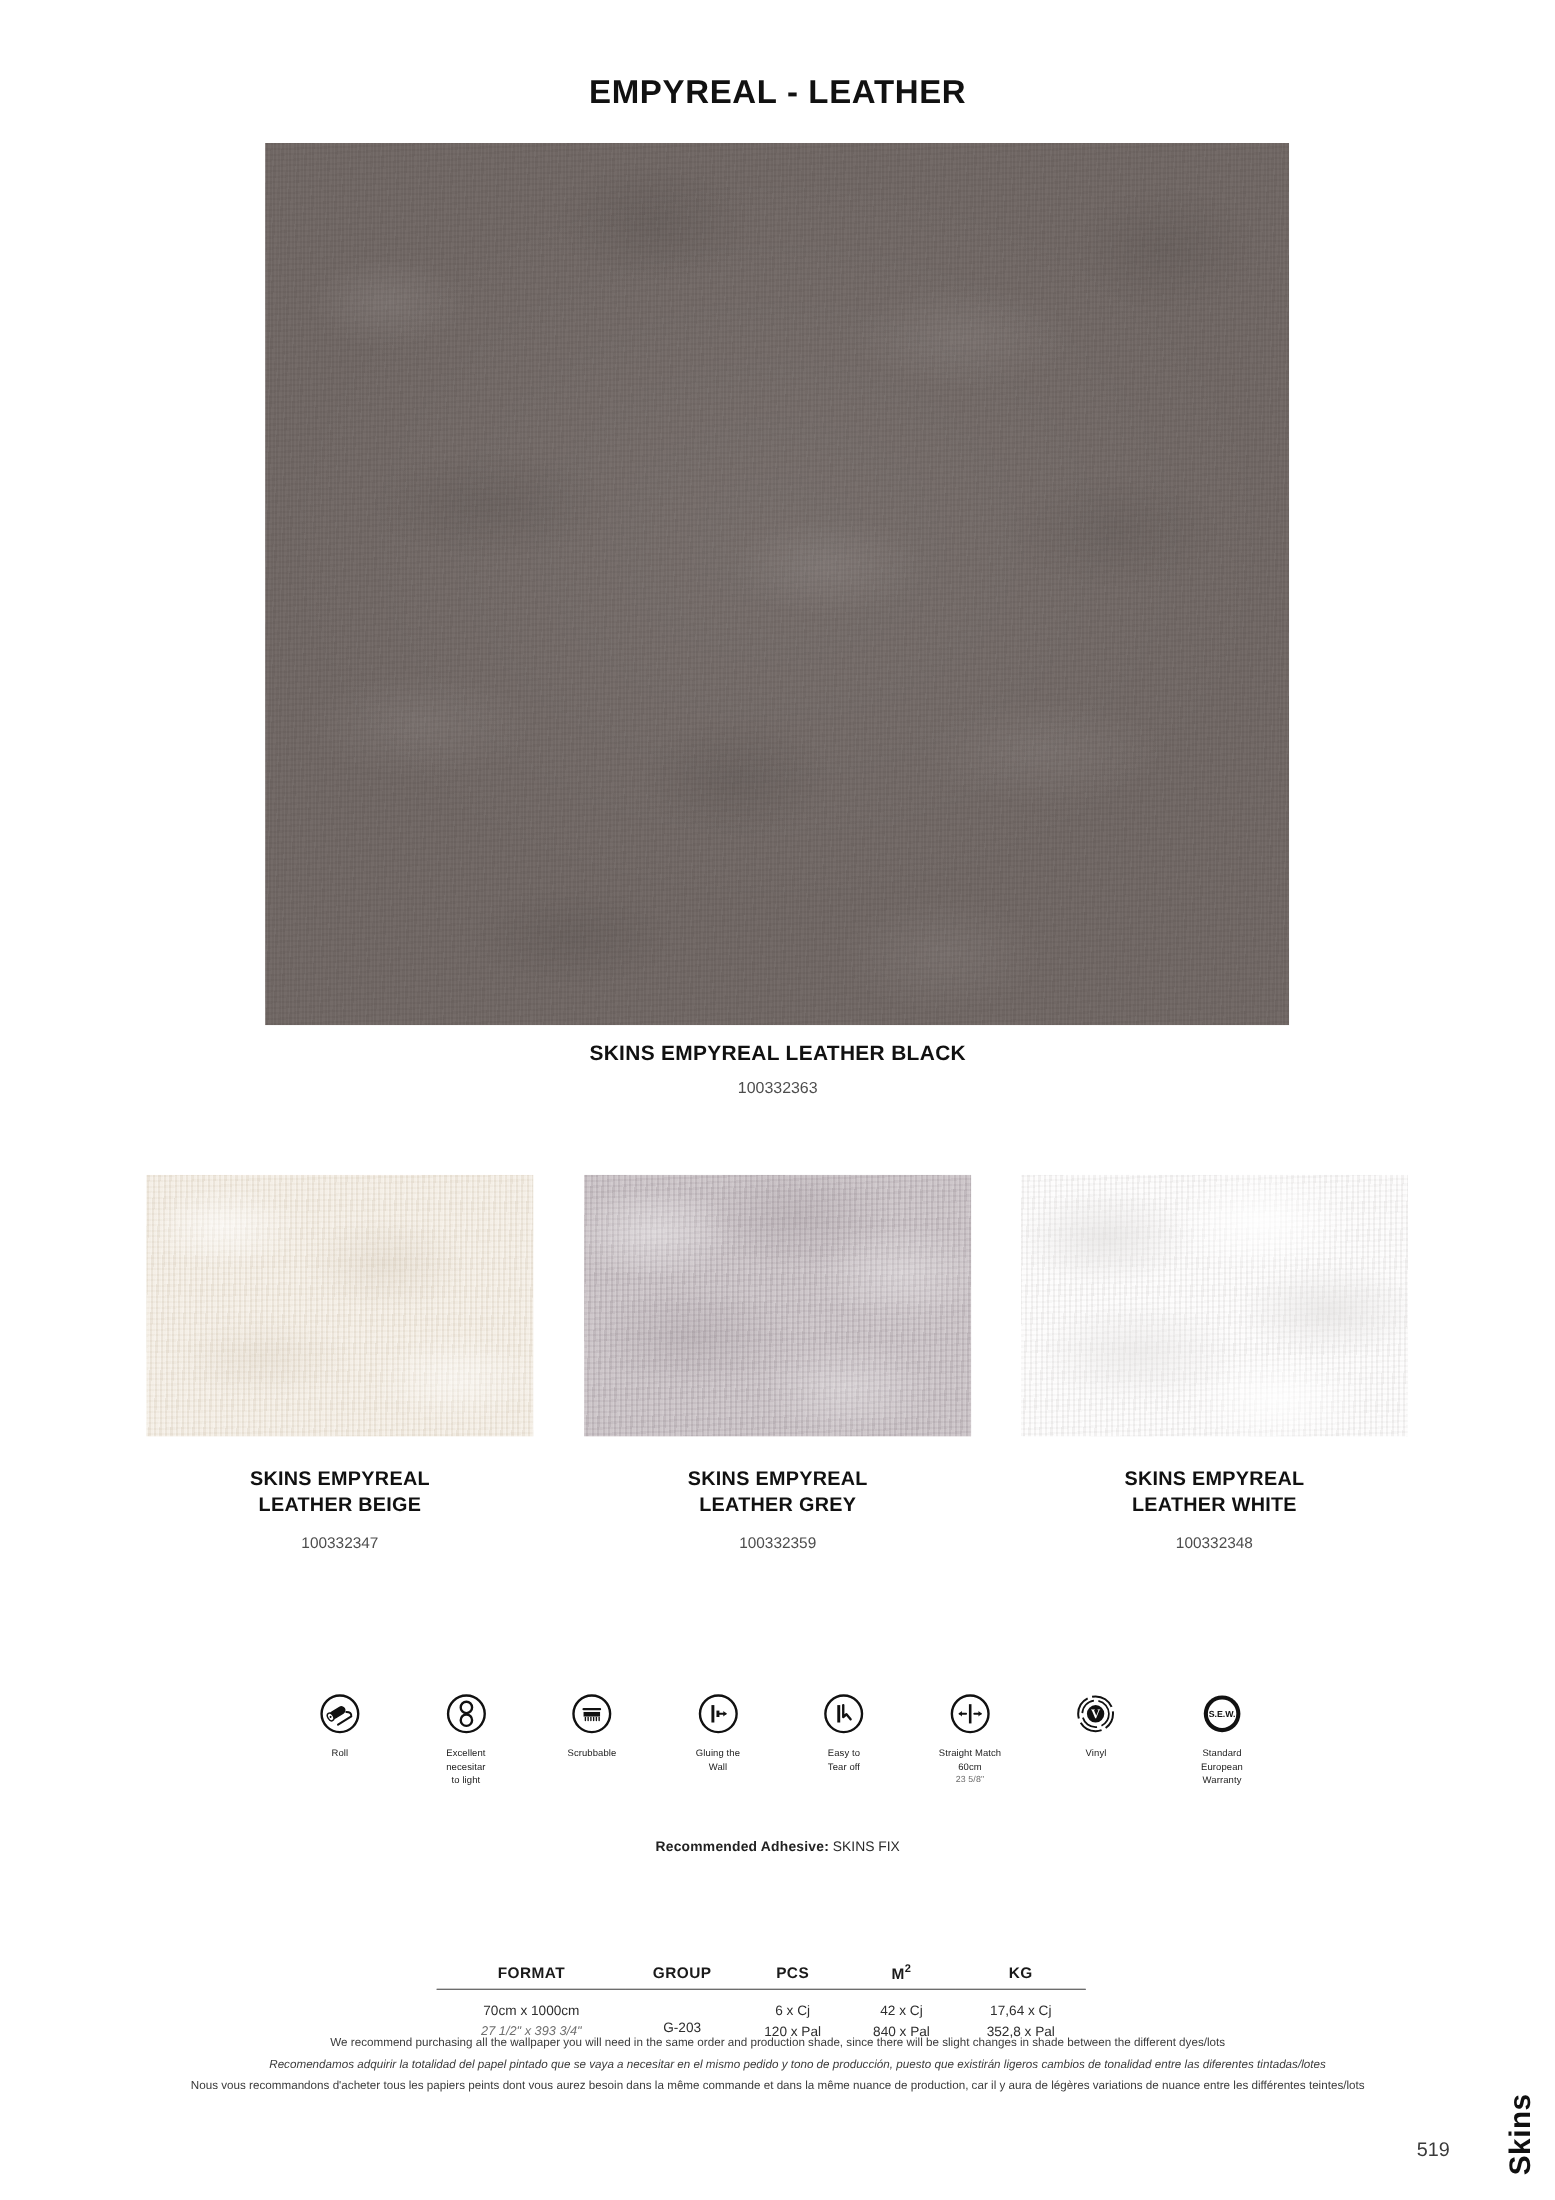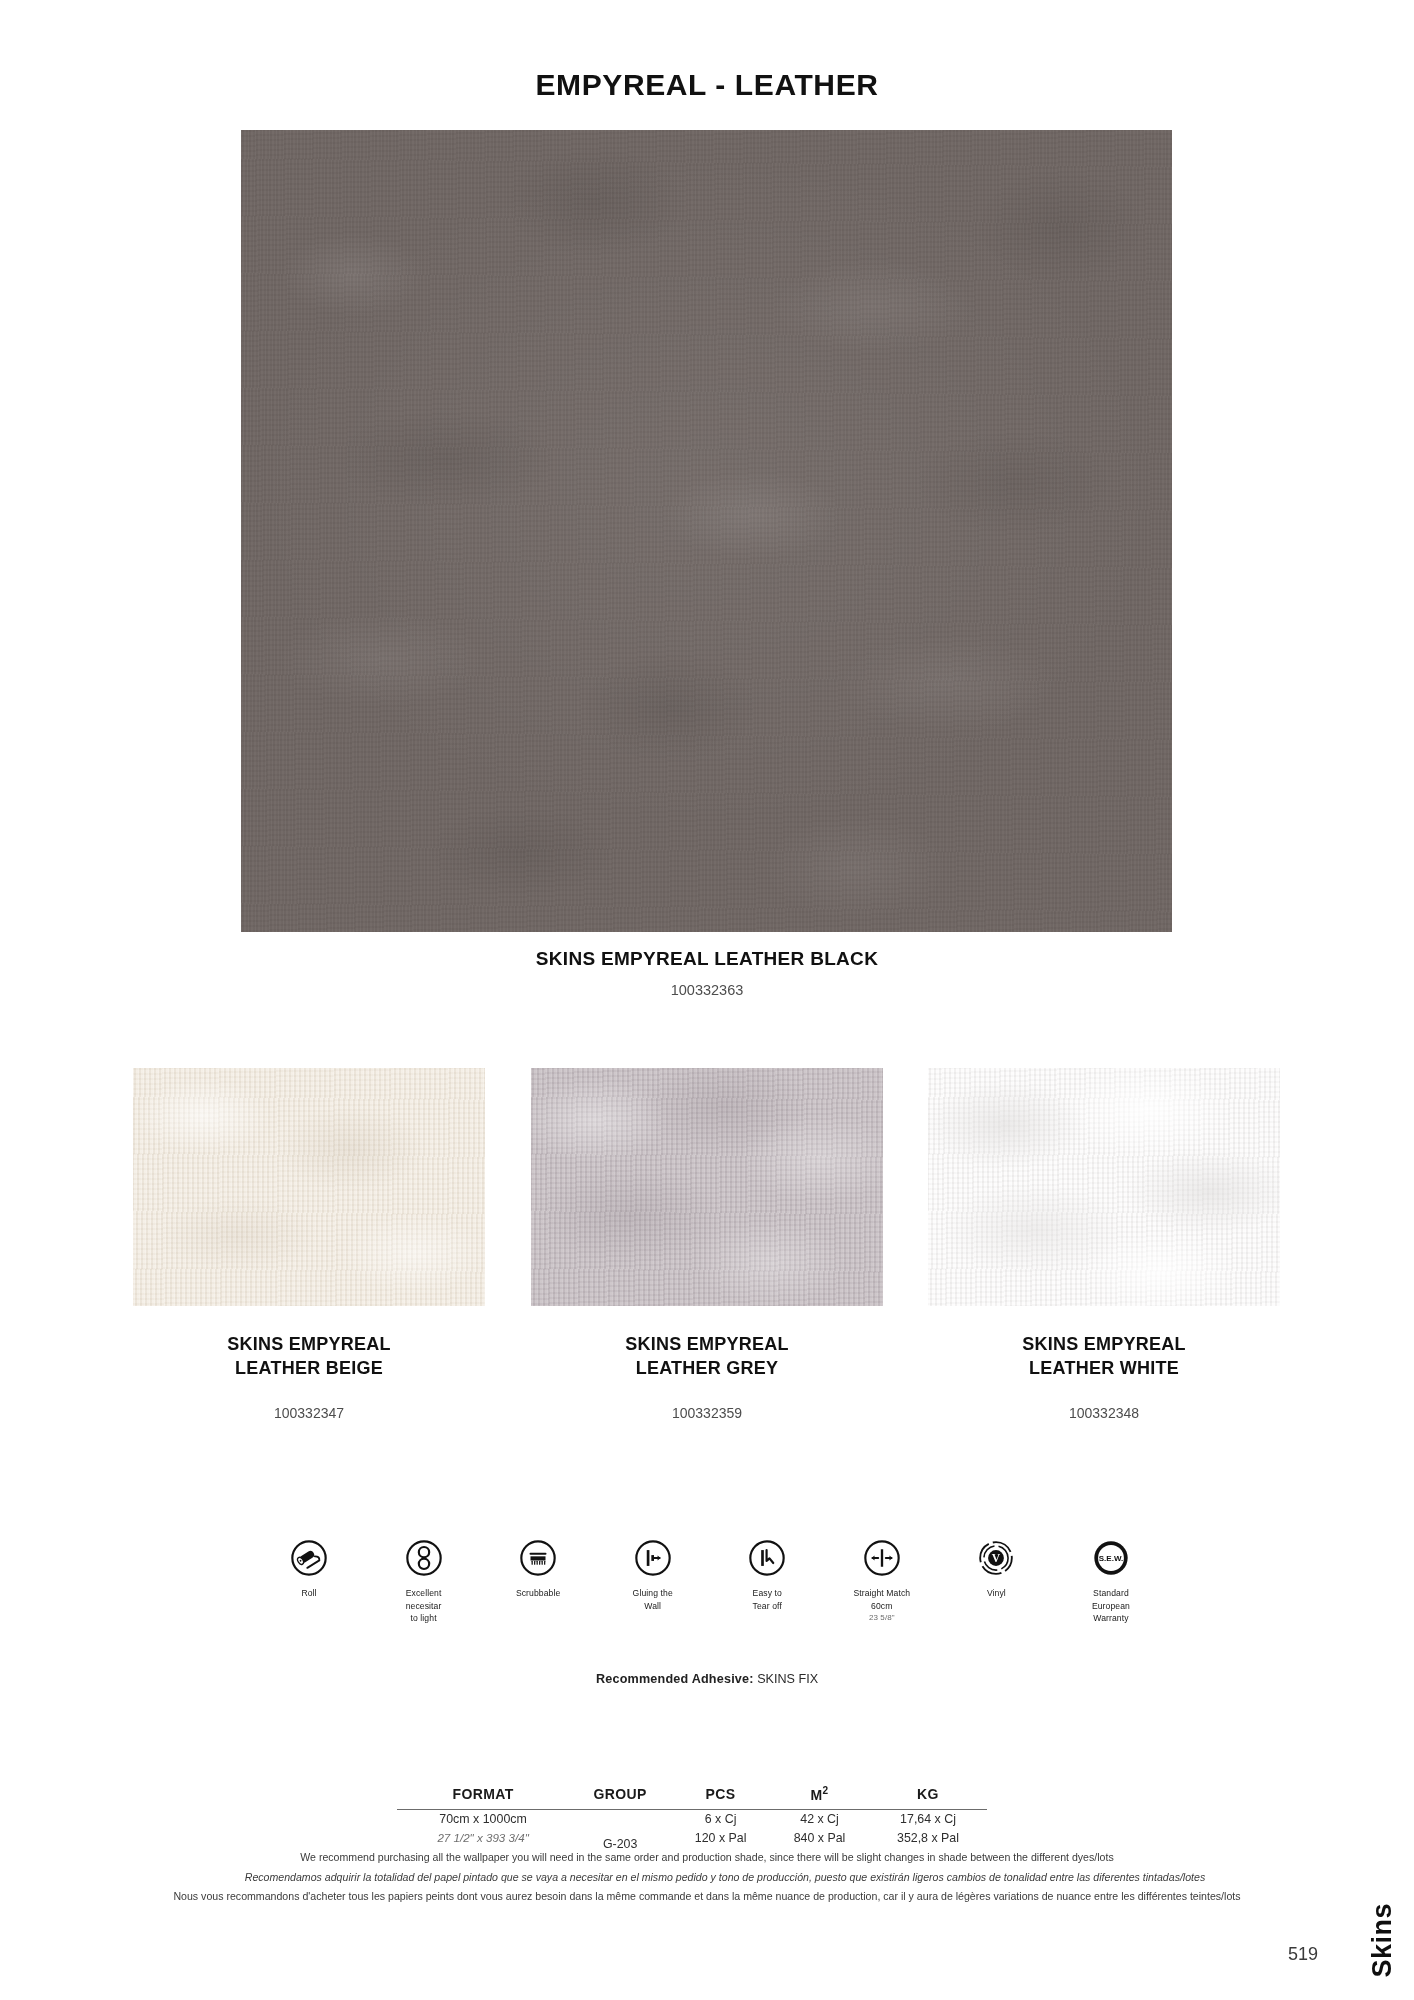--- a/index.html
+++ b/index.html
@@ -176,21 +176,21 @@
   .cell-caption.c2 { left: 531px; }
   .cell-caption.c3 { left: 928px; }
   .cell-caption .nm {
     font-size: 18px;
     font-weight: 700;
     line-height: 1.36;
     letter-spacing: .25px;
     color: #111;
   }
   .cell-caption .cd {
-    margin-top: 24px;
+    margin-top: 13px;
     font-size: 14px;
     color: #4d4d4d;
   }
 
   
   .icon-row {
     position: absolute;
     top: 1538px;
     left: 255px;
     width: 910px;
@@ -248,21 +248,21 @@
     font-size: 14px;
     font-weight: 700;
     letter-spacing: .4px;
     padding-bottom: 6px;
     border-bottom: 1.3px solid #6c6c6c;
     color: #1a1a1a;
     text-align: center;
   }
   .spec th.first { border-bottom: 1.3px solid #6c6c6c; }
   .spec td {
-    padding-top: 0;
+    padding-top: 10px;
     text-align: center;
     vertical-align: top;
     color: #2e2e2e;
     line-height: 1.55;
   }
   .spec td .l2 {
     color: #6f6f6f;
     font-style: italic;
     font-size: 11.6px;
   }

